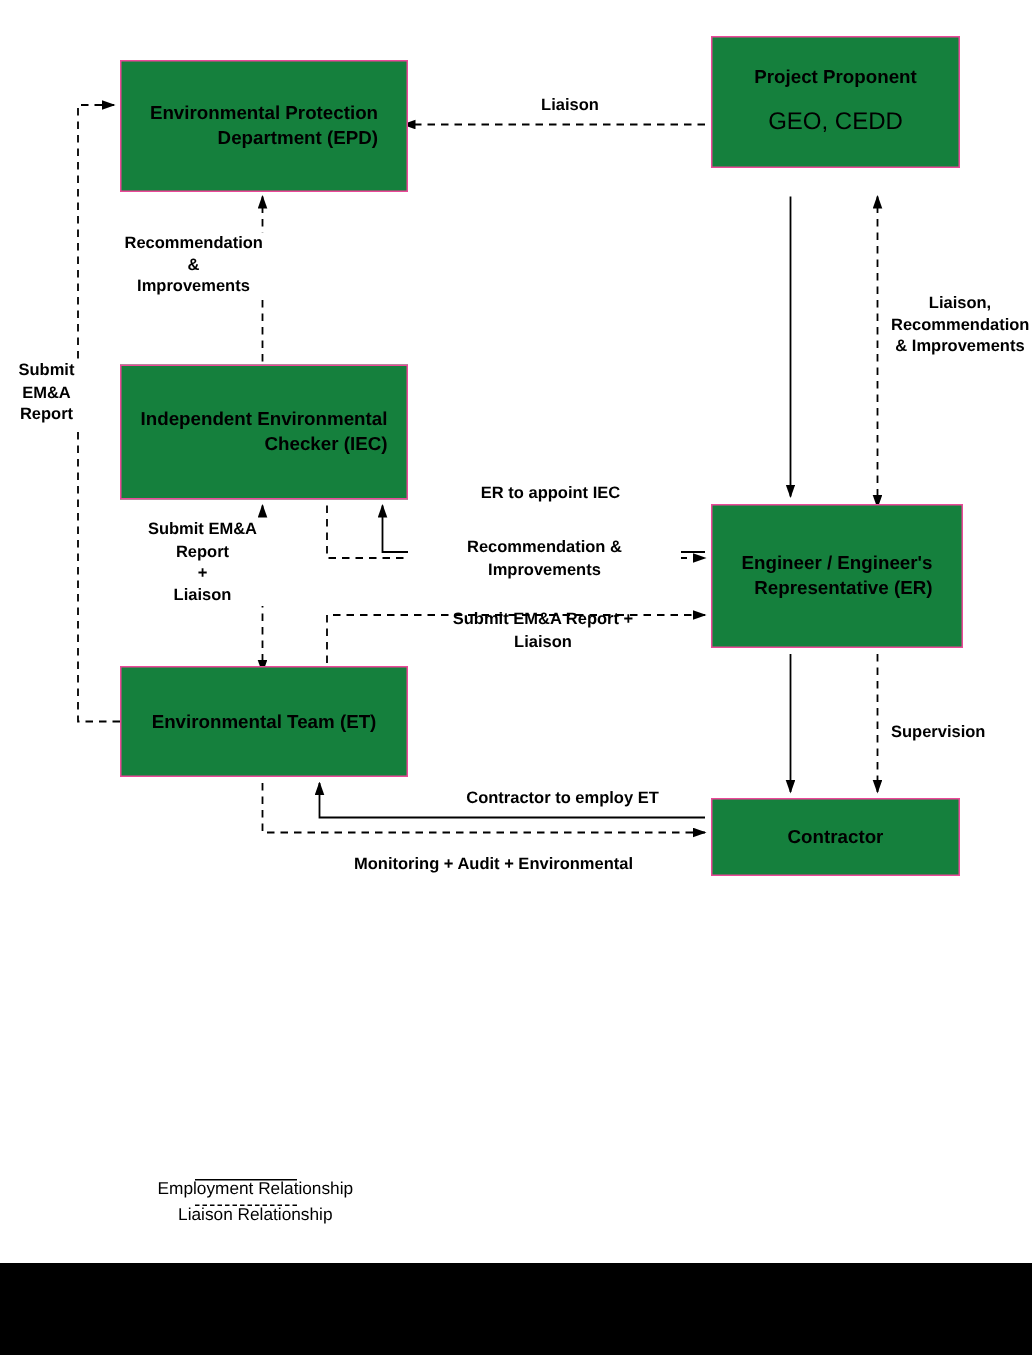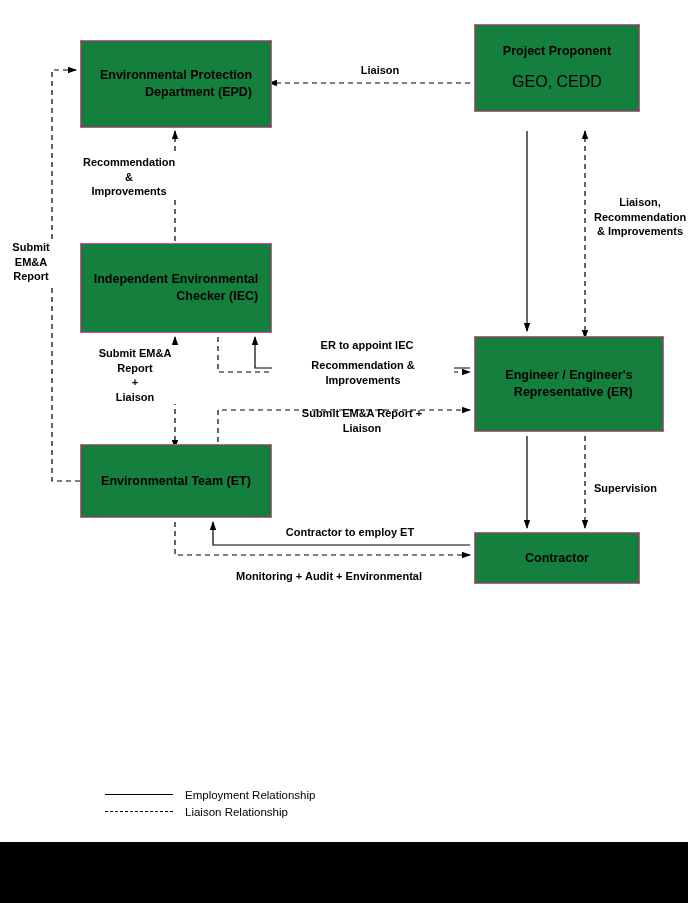--- a/index.html
+++ b/index.html
@@ -61,20 +61,21 @@
     font-weight: bold;
   }
   .legend {
     position: absolute;
     z-index: 6;
   }
   .legend-row {
     display: flex;
     align-items: center;
     height: 17px;
+    flex-direction: column;
   }
   .legend-swatch {
     width: 68px;
     height: 0;
     border-top: 1px solid #000000;
     margin-right: 12px;
   }
   .legend-swatch.dashed {
     border-top: 1px dashed #000000;
   }
@@ -145,21 +146,21 @@
   <div class="node-box" style="left:474px; top:24px; width:166px; height:88px;">
     <div class="node-title">Project Proponent</div>
     <div class="node-sub">GEO, CEDD</div>
   </div>
 
   <div class="node-box" style="left:80px; top:243px; width:192px; height:90px;">
     <div class="node-title">Independent Environmental
 Checker (IEC)</div>
   </div>
 
-  <div class="node-box" style="left:474px; top:336px; width:190px; height:96px;">
+  <div class="node-box" style="left:474px; top:336px; width:168px; height:96px;">
     <div class="node-title">Engineer / Engineer's
 Representative (ER)</div>
   </div>
 
   <div class="node-box" style="left:474px; top:532px; width:166px; height:52px;">
     <div class="node-title">Contractor</div>
   </div>
 
   <div class="node-box" style="left:80px; top:444px; width:192px; height:74px;">
     <div class="node-title">Environmental Team (ET)</div>
@@ -177,29 +178,29 @@
 
   <div class="edge-label" style="left:592px; top:195px; width:92px;">Liaison,
 Recommendation
 &amp; Improvements</div>
 
   <div class="edge-label" style="left:92px; top:346px; width:82px;">Submit EM&amp;A
 Report
 +
 Liaison</div>
 
-  <div class="edge-label" style="left:305px; top:338px; width:120px;">ER to appoint IEC</div>
+  <div class="edge-label" style="left:305px; top:322px; width:120px;">ER to appoint IEC</div>
 
   <div class="edge-label" style="left:272px; top:358px; width:178px;">Recommendation &amp; Improvements</div>
 
   <div class="edge-label" style="left:281px; top:406px; width:158px; background:transparent;">Submit EM&amp;A Report + Liaison</div>
 
   <div class="edge-label" style="left:592px; top:481px; width:62px; text-align:left;">Supervision</div>
 
-  <div class="edge-label" style="left:283px; top:525px; width:130px;">Contractor to employ ET</div>
+  <div class="edge-label" style="left:308px; top:525px; width:130px;">Contractor to employ ET</div>
 
   <div class="edge-label" style="left:232px; top:569px; width:190px; background:transparent;">Monitoring + Audit + Environmental</div>
 
   <div class="legend" style="left:105px; top:786px;">
     <div class="legend-row">
       <span class="legend-swatch"></span>
       <span class="legend-text">Employment Relationship</span>
     </div>
     <div class="legend-row">
       <span class="legend-swatch dashed"></span>

